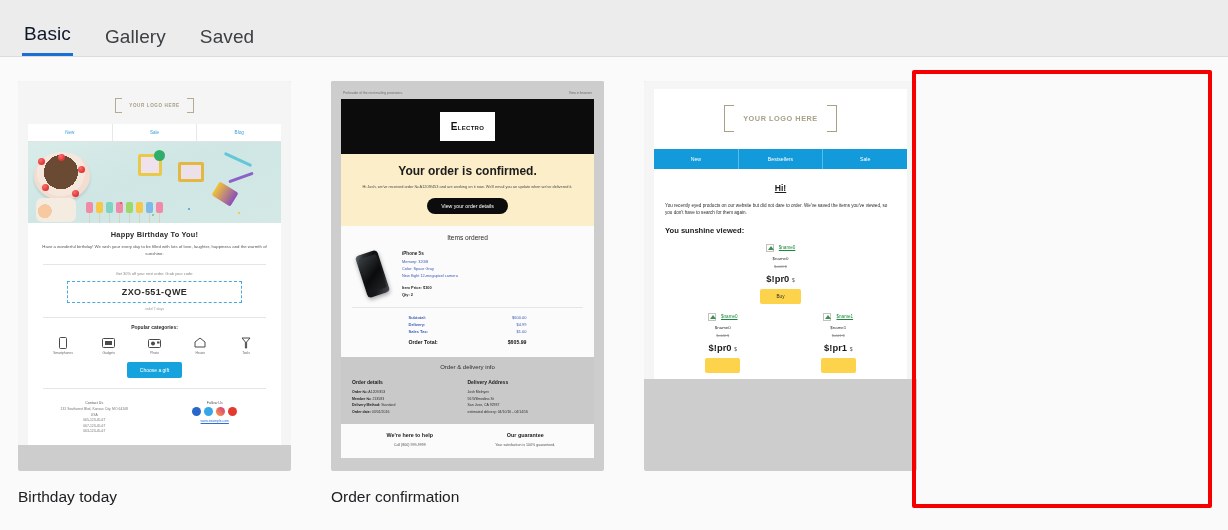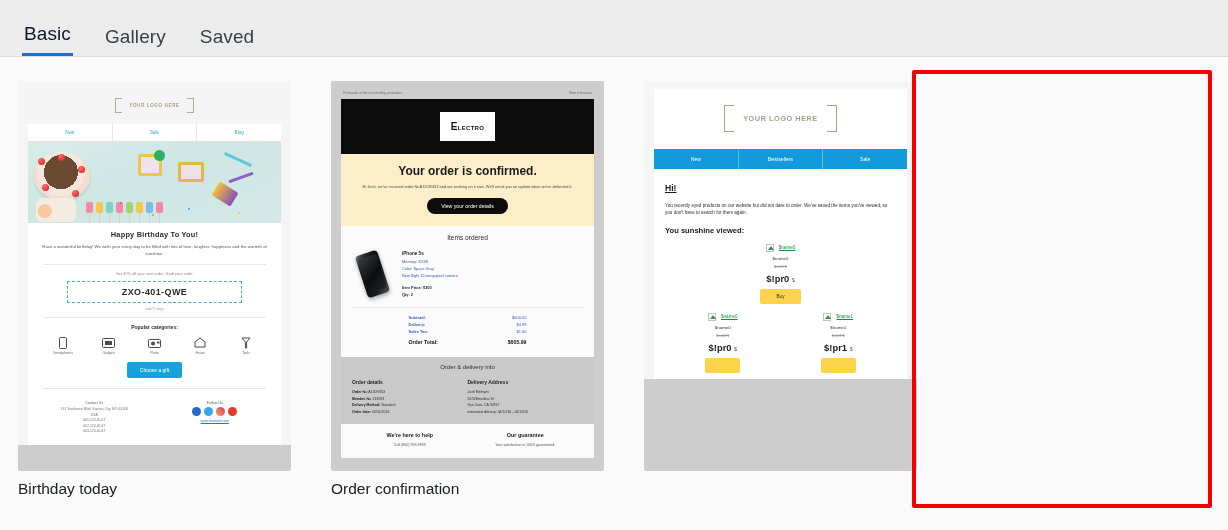--- a/index.html
+++ b/index.html
@@ -40,21 +40,21 @@
   }
   .cardwrap { width: 273px; position: relative; }
   .thumb {
     width: 273px; height: 390px;
     overflow: hidden;
     position: relative;
     background: #cdcdcd;
     border-radius: 2px;
   }
   .caption {
-    margin-top: 8px;
+    margin-top: 16px;
     font-size: 15.5px;
     color: #202124;
     line-height: 1.33;
     max-width: 262px;
   }
 
   
   .hilite {
     position: absolute;
     left: 912px; top: 70px;
@@ -213,21 +213,21 @@
   }
   .c4 .logobox:before { left: 0; border-right: none; }
   .c4 .logobox:after { right: 0; border-left: none; }
   .c4 .nav { display: flex; background: #139ada; }
   .c4 .nav div {
     flex: 1; text-align: center; color: #fff; font-size: 5.2px;
     padding: 7px 0; border-right: 1px solid #59bbe8;
   }
   .c4 .nav div:last-child { border-right: none; }
   .c4 .body { padding: 9px 11px 6px; }
-  .c4 .hi { text-align: left; font-size: 8.6px; font-weight: bold; color: #1c1c1c; margin: 5px 0 9px; text-decoration: underline; }
+  .c4 .hi { text-align: center; font-size: 8.6px; font-weight: bold; color: #1c1c1c; margin: 5px 0 9px; text-decoration: underline; }
   .c4 .intro { font-size: 4.6px; color: #2c2c2c; line-height: 1.62; margin: 0 0 9px; }
   .c4 .recent { font-size: 7.6px; font-weight: bold; color: #1c1c1c; margin: 0 0 9px; }
   .c4 .prod { text-align: center; margin-bottom: 6px; }
   .c4 .brokenimg {
     display: inline-block; width: 8px; height: 8px; vertical-align: middle;
     border: 1px solid #c2c2c2; background: #fff; position: relative; margin-right: 4px;
   }
   .c4 .brokenimg:after {
     content:""; position:absolute; left:1px; bottom:1px; width:0; height:0;
     border-left:3px solid transparent; border-right:3px solid transparent;
@@ -295,21 +295,21 @@
             <div class="confetti" style="left:160px;top:66px;background:#3fa1d8"></div>
             <div class="confetti" style="left:210px;top:70px;background:#f2c23a"></div>
             <div class="confetti" style="left:124px;top:72px;background:#7bc45b"></div>
             <div class="gift" style="left:8px;top:56px;width:40px;height:24px;background:radial-gradient(circle at 22% 55%, #f7c9a0 0 7px, #f4ece0 7px 100%);border-radius:6px"></div>
           </div>
           <div class="body">
             <h3>Happy  Birthday To You!</h3>
             <p class="lead">Have a wonderful birthday! We wish your every day to be filled with lots of love, laughter, happiness and the warmth of sunshine.</p>
             <hr>
             <div class="promo">Get 30% off your next order. Grab your code:</div>
-            <div class="code">ZXO-401-QWE</div>
+            <div class="code">ZXO-551-QWE</div>
             <div class="valid">valid 7 days</div>
             <hr>
             <div class="popular">Popular categories:</div>
             <div class="cats">
               <div class="cat">
                 <div class="glyph">
                   <svg width="8" height="12" viewBox="0 0 8 12">
                       <rect x="0.5" y="0.5" width="7" height="11" rx="1" fill="none" stroke="#4a4a4a"></rect>
                     </svg>
                 </div>

